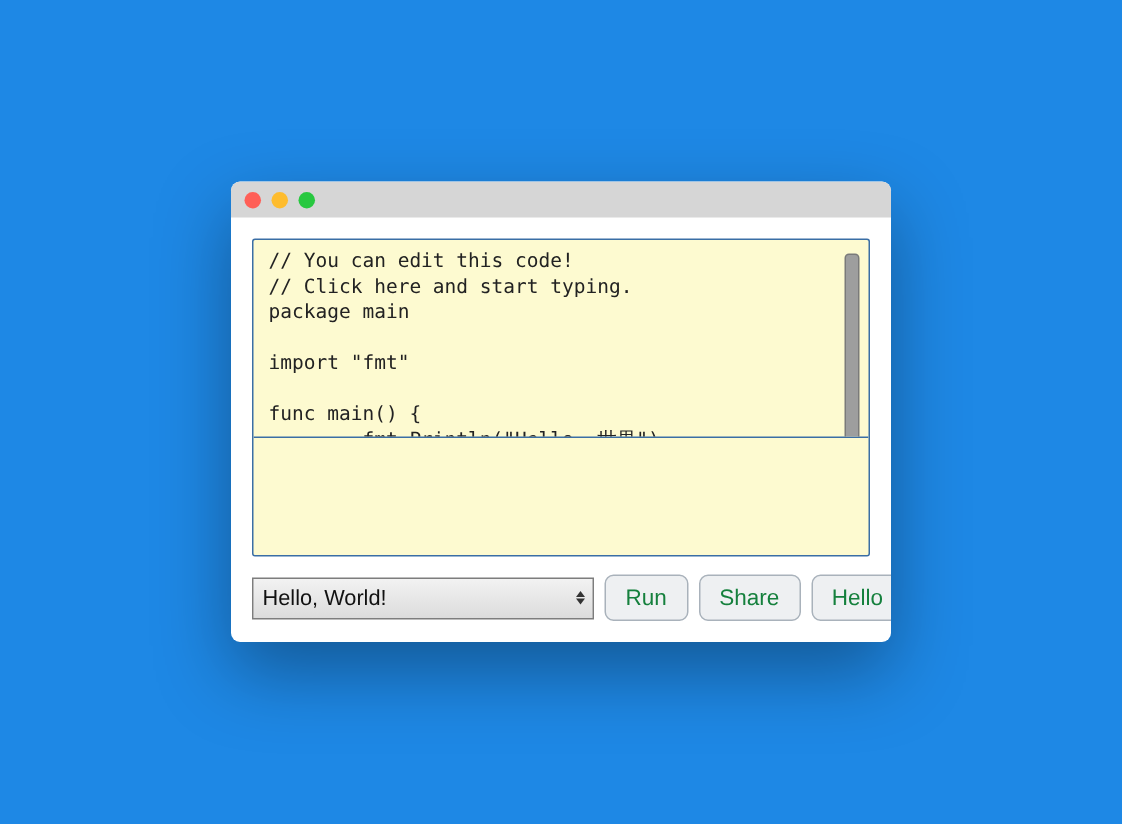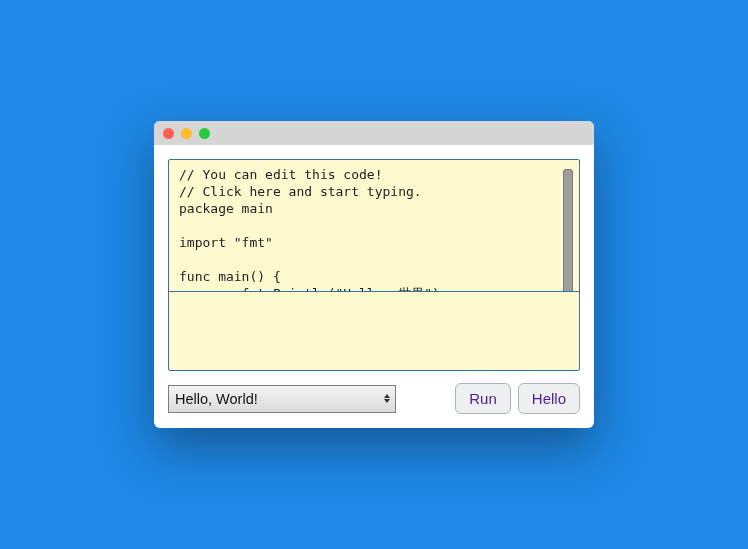--- a/index.html
+++ b/index.html
@@ -115,21 +115,21 @@
   }
   .select-arrow::after {
     content:"";
     border-left:3px solid transparent;
     border-right:3px solid transparent;
     border-top:4px solid #333;
   }
   .spacer { flex: 1; }
   .btn {
     font-size: 15px;
-    color: #4c1d95;
+    color: #15803d;
     background: #eef0f2;
     border: 1px solid #a9b2bb;
     border-radius: 6px;
     padding: 6px 13px;
     margin-left: 7px;
     cursor: pointer;
   }
 </style>
 </head>
 <body>
@@ -161,17 +161,18 @@
 
     <div class="controls">
       <span class="select-wrap">
         <select class="select">
           <option>Hello, World!</option>
         </select>
         <span class="select-arrow"></span>
       </span>
       <span class="spacer"></span>
       <button class="btn">Run</button>
+      <button class="btn">Share</button>
       <button class="btn">Hello</button>
     </div>
 
   </div>
 </div>
 
 </body></html>

